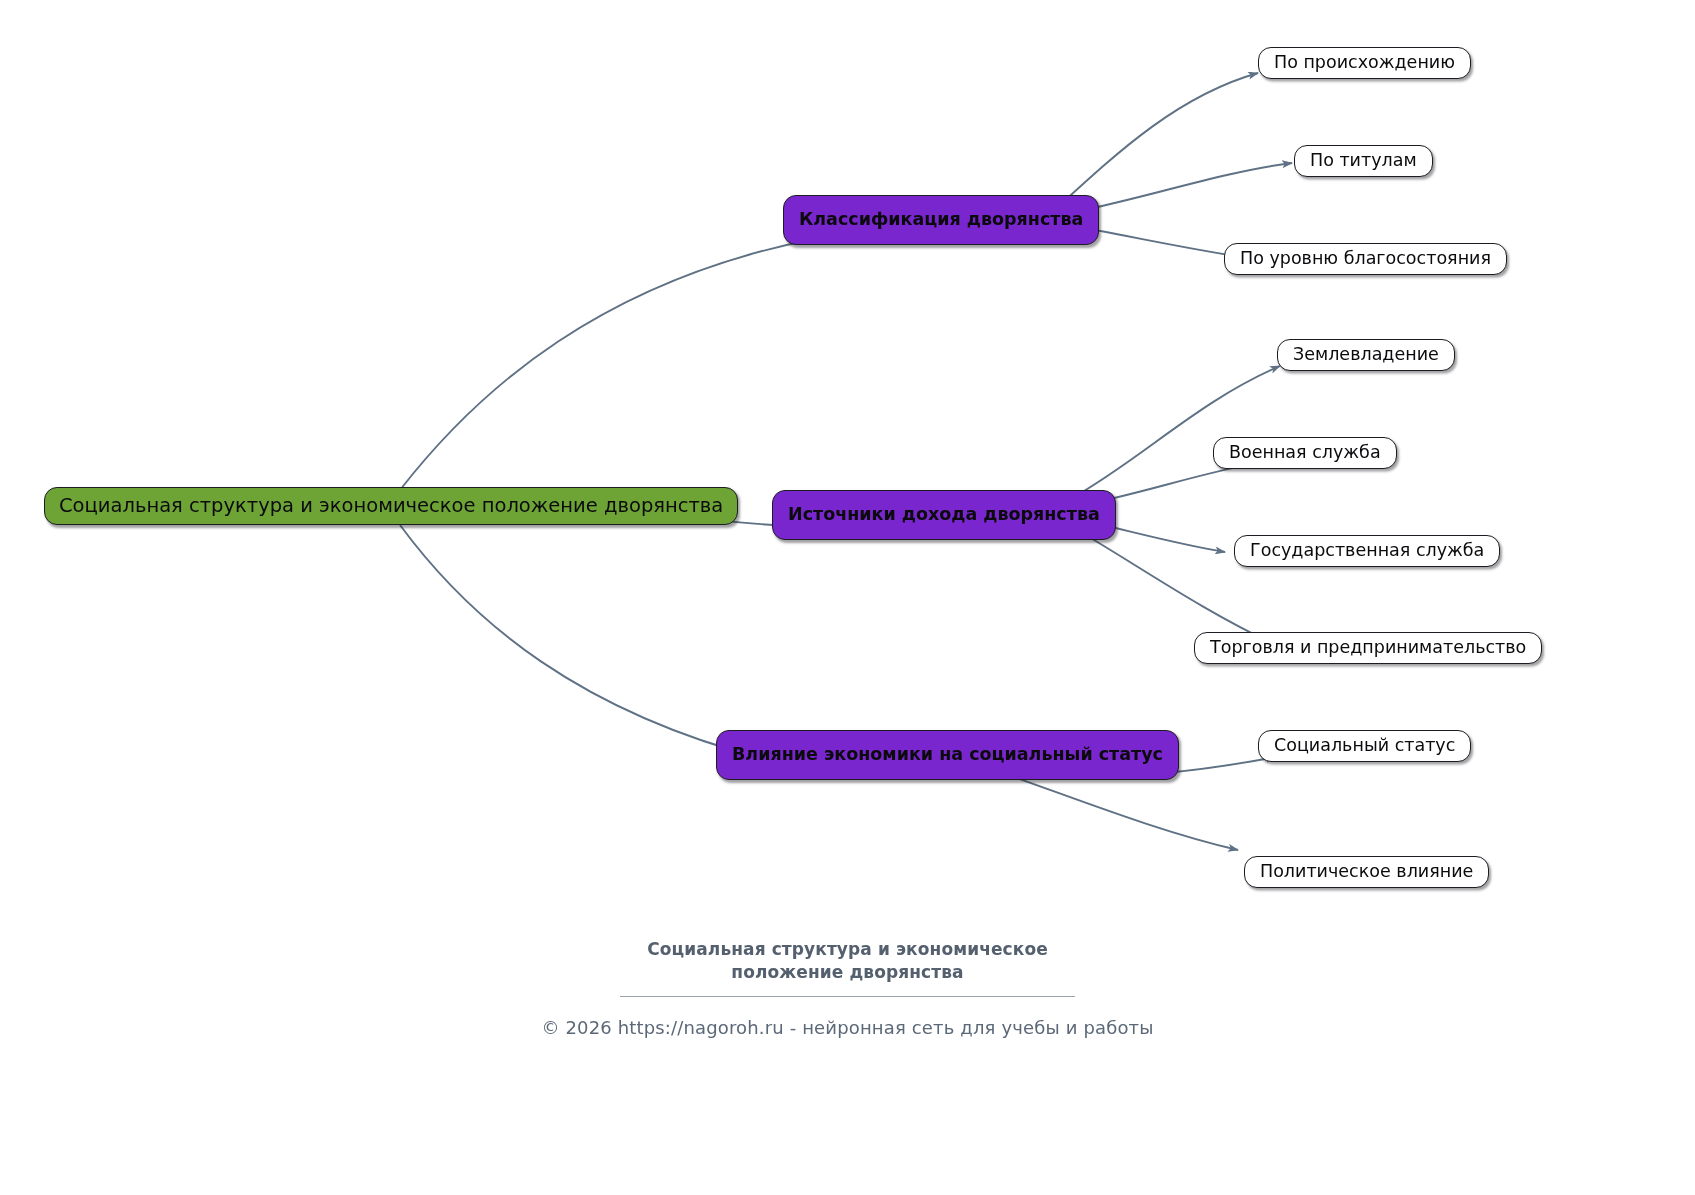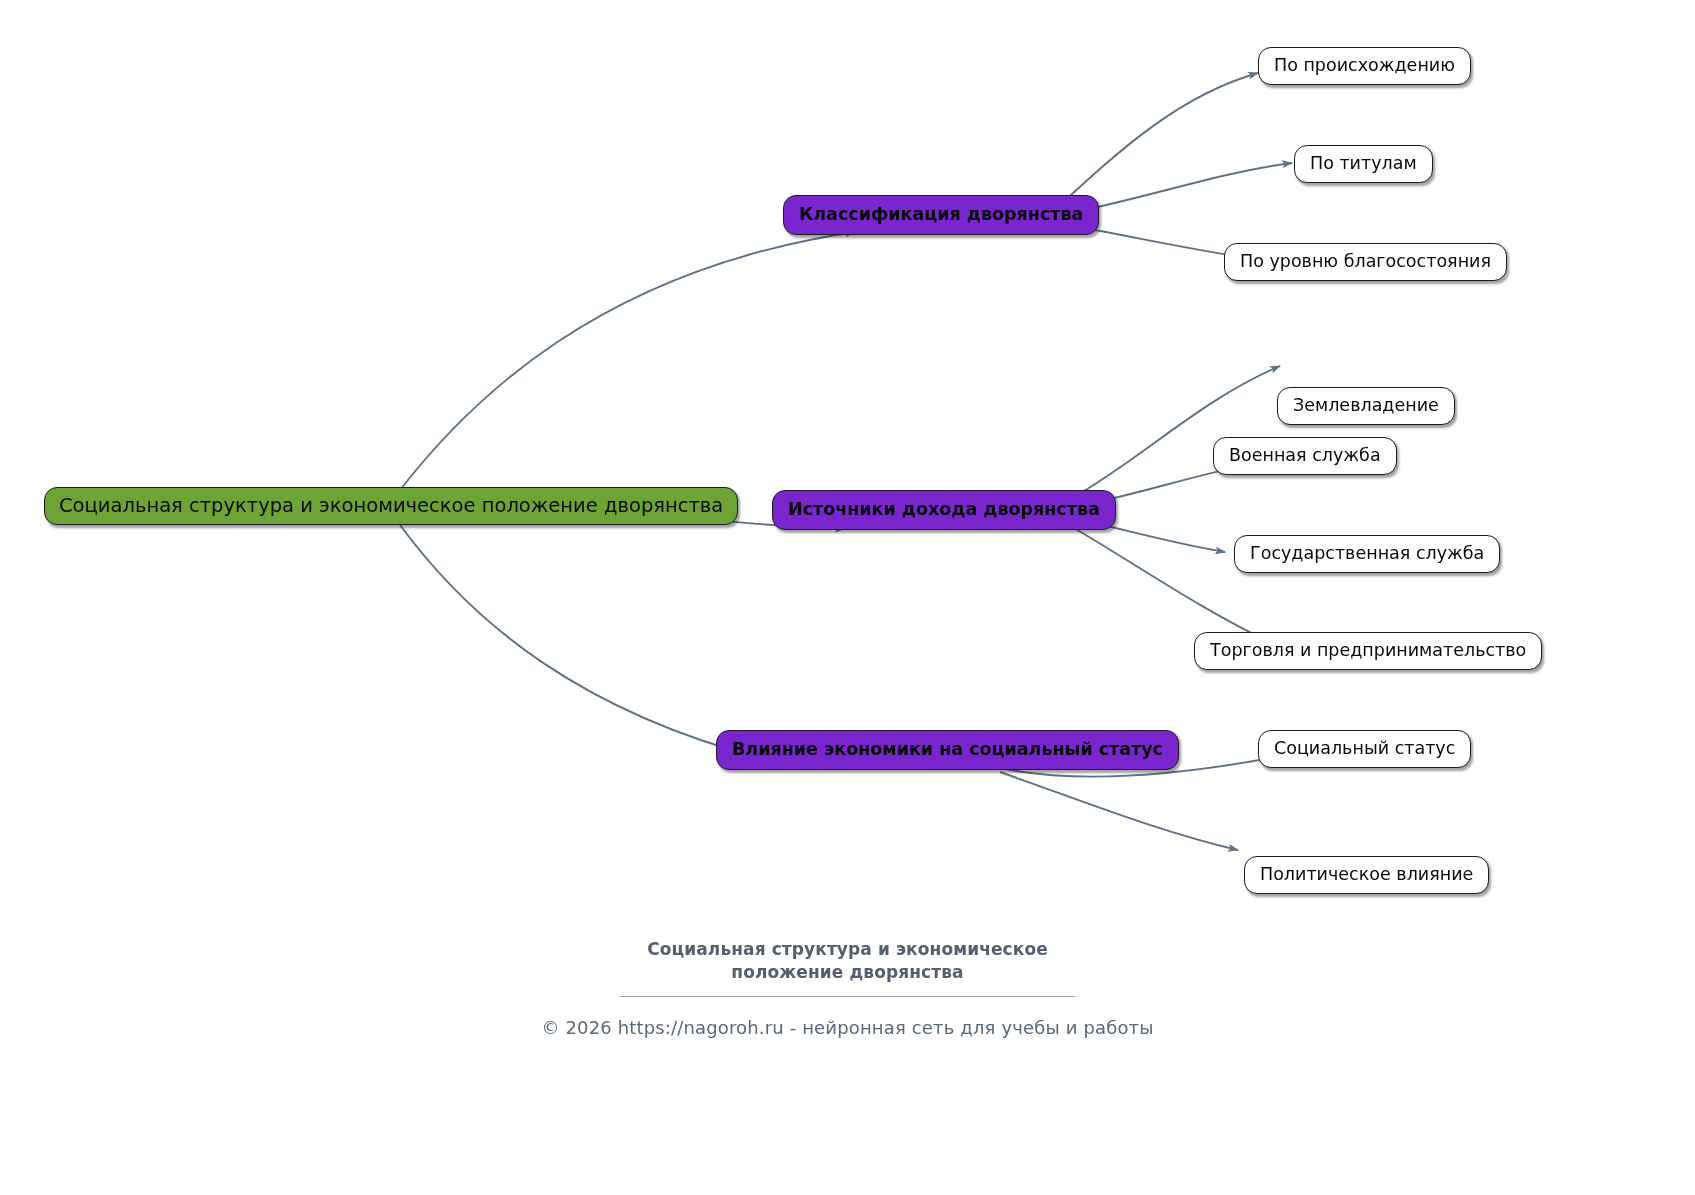--- a/index.html
+++ b/index.html
@@ -49,31 +49,31 @@
     box-shadow: 2px 2.5px 2.5px rgba(30,30,38,0.42);
   }
   .node-branch {
     background: #7a26cf;
     border: 1.6px solid #1c1c22;
     border-radius: 13px;
     color: #0b0b0e;
     font-size: 17.5px;
     font-weight: bold;
     padding: 0 15px;
-    height: 40px;
+    height: 50px;
     box-shadow: 2px 2.5px 2.5px rgba(30,30,38,0.42);
   }
   .node-leaf {
     background: #ffffff;
     border: 1.9px solid #1c1c22;
     border-radius: 13px;
     color: #0b0b0e;
     font-size: 17.5px;
     padding: 0 15px;
-    height: 38px;
+    height: 32px;
     box-shadow: 2px 2.5px 2.5px rgba(30,30,38,0.42);
   }
   #footer {
     position: absolute;
     left: 0;
     top: 938px;
     width: 1695px;
     text-align: center;
   }
   #footer-title {
@@ -130,21 +130,21 @@
   <div class="node node-root" style="left:44px; top:487px;">Социальная структура и экономическое положение дворянства</div>
 
   <div class="node node-branch" style="left:783px; top:195px;">Классификация дворянства</div>
   <div class="node node-branch" style="left:772px; top:490px;">Источники дохода дворянства</div>
   <div class="node node-branch" style="left:716px; top:730px;">Влияние экономики на социальный статус</div>
 
   <div class="node node-leaf" style="left:1258px; top:47px;">По происхождению</div>
   <div class="node node-leaf" style="left:1294px; top:145px;">По титулам</div>
   <div class="node node-leaf" style="left:1224px; top:243px;">По уровню благосостояния</div>
 
-  <div class="node node-leaf" style="left:1277px; top:339px;margin-top:48px;">Землевладение</div>
+  <div class="node node-leaf" style="left:1277px; top:339px;">Землевладение</div>
   <div class="node node-leaf" style="left:1213px; top:437px;">Военная служба</div>
   <div class="node node-leaf" style="left:1234px; top:535px;">Государственная служба</div>
   <div class="node node-leaf" style="left:1258px; top:730px;">Социальный статус</div>
 
   <div class="node node-leaf" style="left:1194px; top:632px;">Торговля и предпринимательство</div>
   <div class="node node-leaf" style="left:1244px; top:856px;">Политическое влияние</div>
 
 </div>
 
 <div id="footer">

